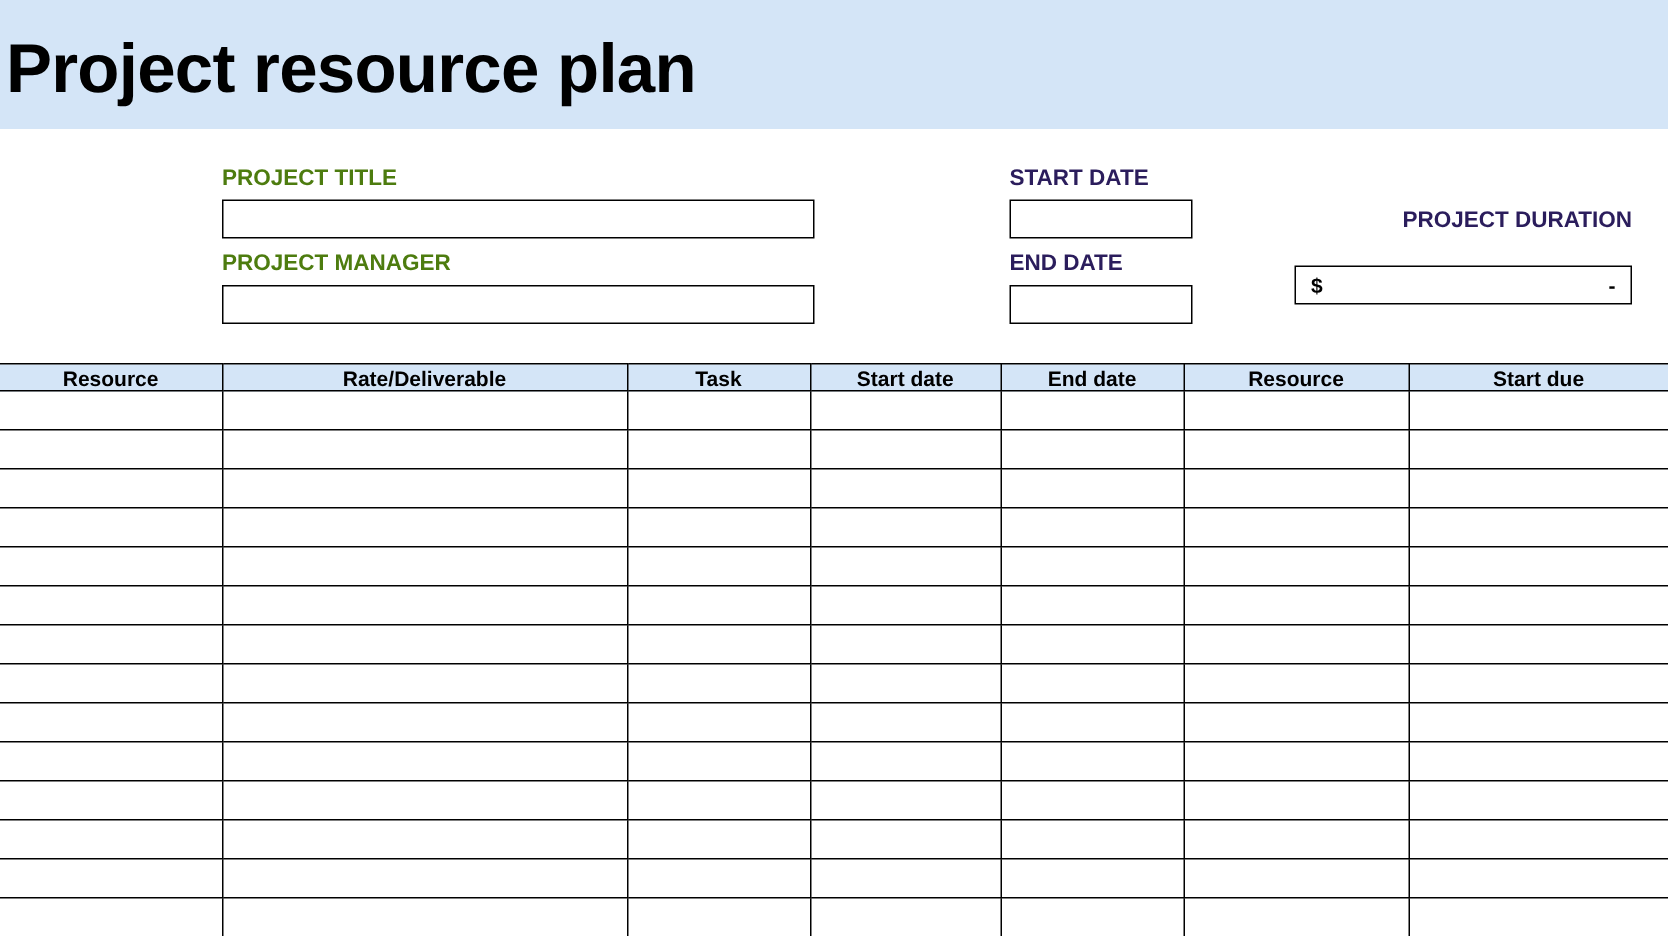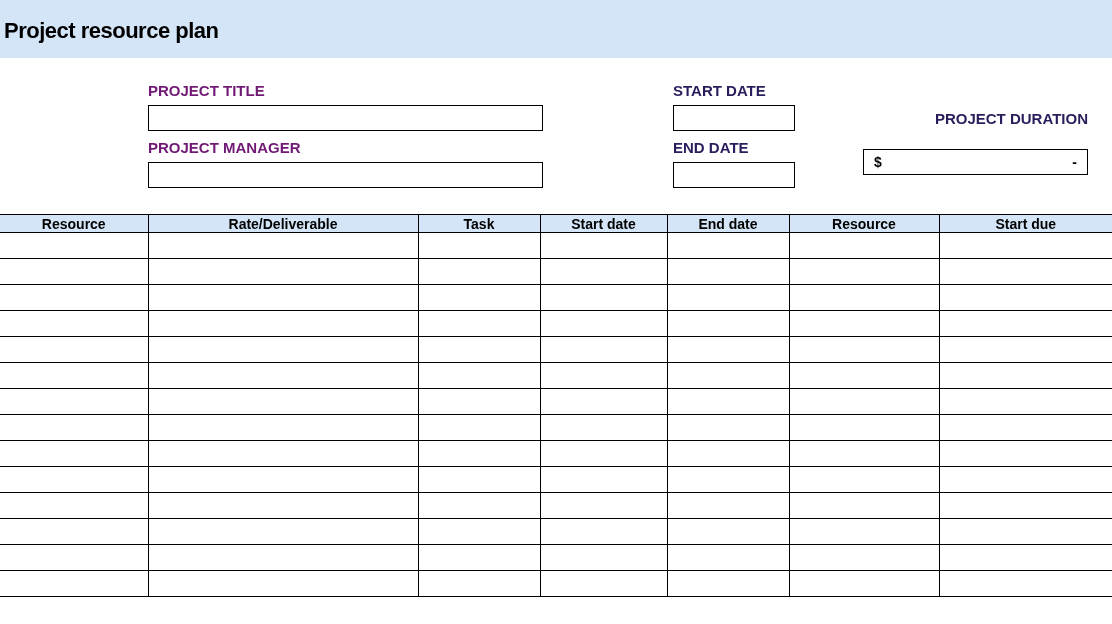--- a/index.html
+++ b/index.html
@@ -3,21 +3,21 @@
   <meta charset="utf-8">
   <style>
     * { box-sizing: border-box; margin: 0; padding: 0; }
     body { font-family: Arial, Helvetica, sans-serif; width: 1112px; height: 624px; overflow: hidden; background: #fff; }
     
     .title-bar {
       background: #d4e5f7;
       padding: 18px 4px 14px 4px;
     }
     .title-bar h1 {
-      font-size: 22px;
+      font-size: 46px;
       font-weight: 700;
       color: #000;
       letter-spacing: -0.5px;
     }
     
     .meta-section {
       padding: 24px 0 18px 0;
       display: flex;
       align-items: flex-start;
     }
@@ -31,21 +31,21 @@
     }
     .meta-right {
       margin-left: 60px;
       flex: 1;
       text-align: right;
       padding-right: 24px;
     }
     .field-label {
       font-size: 15px;
       font-weight: 700;
-      color: #701a75;
+      color: #4d7c0f;
       margin-bottom: 6px;
     }
     .field-label.dark {
       color: #2b1d5c;
     }
     .field-box {
       border: 1px solid #000;
       height: 26px;
       width: 100%;
       padding: 2px 6px;

